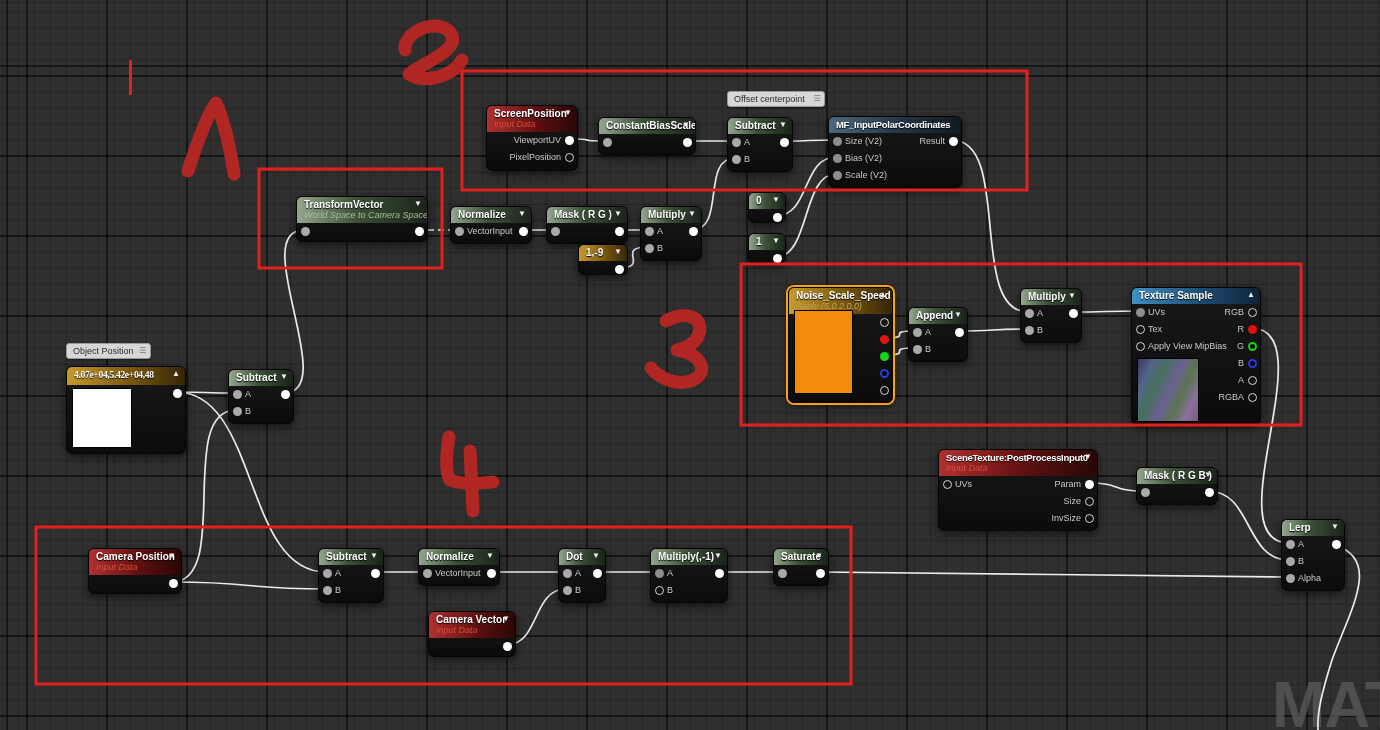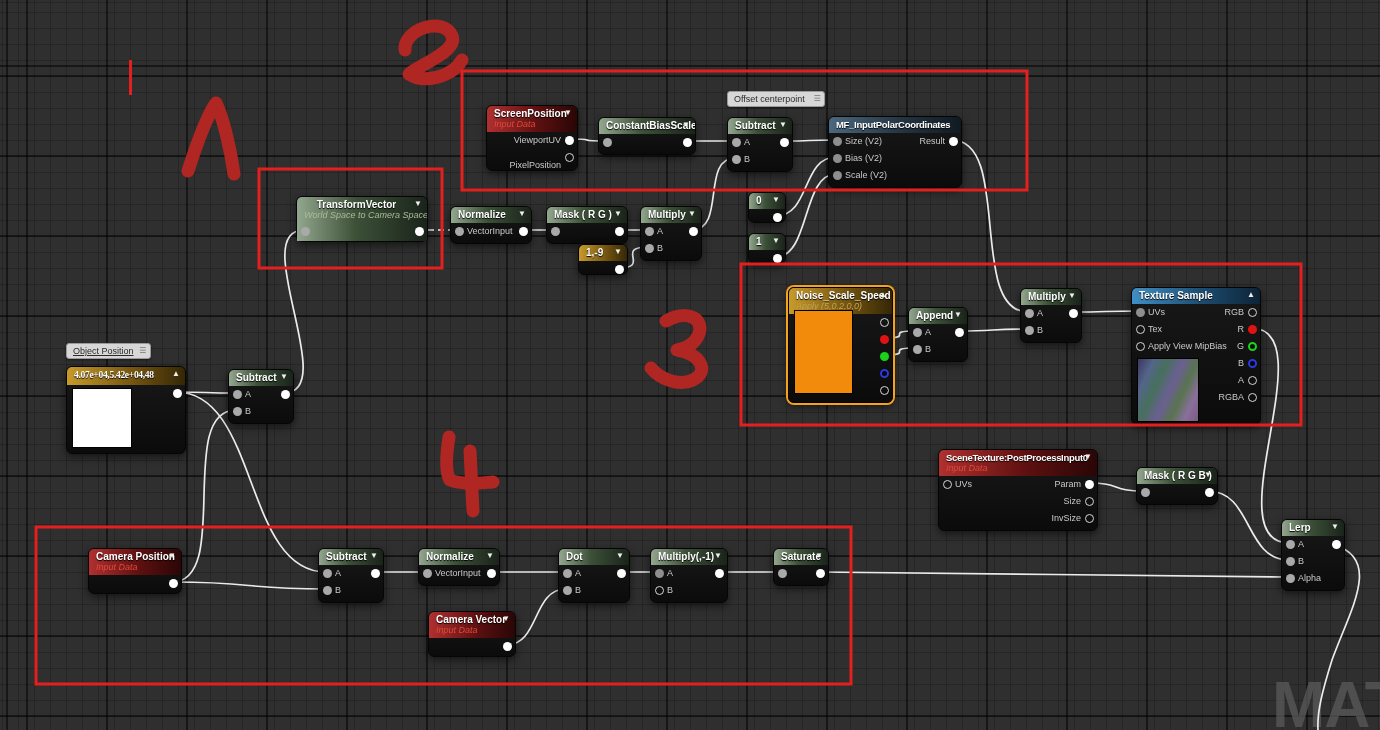--- a/index.html
+++ b/index.html
@@ -107,21 +107,21 @@
   <div id="nodes">
       <div class="node" style="left: 486px; top: 105px; width: 90px; height: 64px;">
         <div class="hdr hdr-data" style="height: 26px;">
           <span class="title">ScreenPosition</span>
           <span class="subtitle">Input Data</span>
           <span class="collapse">▼</span>
         </div>
         <span class="pin out-filled" style="top: 29.5px; right: 3.5px;"></span>
         <span class="plabel right" style="top: 29px; right: 16px;">ViewportUV</span>
         <span class="pin hollow" style="top: 46.5px; right: 3.5px;"></span>
-        <span class="plabel right" style="top: 54px; right: 16px;">PixelPosition</span>
+        <span class="plabel right" style="top: 46px; right: 16px;">PixelPosition</span>
       </div>
       <div class="node" style="left: 598px; top: 117px; width: 96px; height: 36px;">
         <div class="hdr hdr-fn" style="height: 16px;">
           <span class="title">ConstantBiasScale</span>
           <span class="collapse">▼</span>
         </div>
         <span class="pin in-filled" style="top: 19.5px; left: 3.5px;"></span>
         <span class="pin out-filled" style="top: 19.5px; right: 3.5px;"></span>
       </div>
       <div class="node" style="left: 727px; top: 117px; width: 64px; height: 53px;">
@@ -142,21 +142,21 @@
         <span class="pin gray" style="top: 19.5px; left: 3.5px;"></span>
         <span class="plabel" style="top: 19px; left: 16px;">Size (V2)</span>
         <span class="pin gray" style="top: 36.5px; left: 3.5px;"></span>
         <span class="plabel" style="top: 36px; left: 16px;">Bias (V2)</span>
         <span class="pin gray" style="top: 53.5px; left: 3.5px;"></span>
         <span class="plabel" style="top: 53px; left: 16px;">Scale (V2)</span>
         <span class="pin out-filled" style="top: 19.5px; right: 3.5px;"></span>
         <span class="plabel right" style="top: 19px; right: 16px;">Result</span>
       </div>
       <div class="node" style="left: 296px; top: 196px; width: 130px; height: 44px;">
-        <div class="hdr hdr-fn" style="height: 44px; text-align: center;">
+        <div class="hdr hdr-fn" style="height: 26px;">
           <span class="title">TransformVector</span>
           <span class="subtitle">World Space to Camera Space</span>
           <span class="collapse">▼</span>
         </div>
         <span class="pin in-filled" style="top: 29.5px; left: 3.5px;"></span>
         <span class="pin out-filled" style="top: 29.5px; right: 3.5px;"></span>
       </div>
       <div class="node" style="left: 450px; top: 206px; width: 80px; height: 36px;">
         <div class="hdr hdr-fn" style="height: 16px;">
           <span class="title">Normalize</span>
@@ -342,21 +342,21 @@
       </div>
       <div class="node" style="left: 418px; top: 548px; width: 80px; height: 36px;">
         <div class="hdr hdr-fn" style="height: 16px;">
           <span class="title">Normalize</span>
           <span class="collapse">▼</span>
         </div>
         <span class="pin in-filled" style="top: 19.5px; left: 3.5px;"></span>
         <span class="plabel" style="top: 19px; left: 16px;">VectorInput</span>
         <span class="pin out-filled" style="top: 19.5px; right: 3.5px;"></span>
       </div>
-      <div class="node" style="left: 558px; top: 548px; width: 46px; height: 53px; padding-left: 24px;">
+      <div class="node" style="left: 558px; top: 548px; width: 46px; height: 53px;">
         <div class="hdr hdr-fn" style="height: 16px;">
           <span class="title">Dot</span>
           <span class="collapse">▼</span>
         </div>
         <span class="pin in-filled" style="top: 19.5px; left: 3.5px;"></span>
         <span class="plabel" style="top: 19px; left: 16px;">A</span>
         <span class="pin in-filled" style="top: 36.5px; left: 3.5px;"></span>
         <span class="plabel" style="top: 36px; left: 16px;">B</span>
         <span class="pin out-filled" style="top: 19.5px; right: 3.5px;"></span>
       </div>
@@ -381,21 +381,21 @@
       </div>
       <div class="node" style="left: 428px; top: 611px; width: 86px; height: 44px;">
         <div class="hdr hdr-data" style="height: 26px;">
           <span class="title">Camera Vector</span>
           <span class="subtitle">Input Data</span>
           <span class="collapse">▼</span>
         </div>
         <span class="pin out-filled" style="top: 29.5px; right: 3.5px;"></span>
       </div>
       <div class="comment" style="left: 727px; top: 91px; min-width: 74px;"><span>Offset centerpoint</span><span class="cicon">☰</span></div>
-      <div class="comment" style="left: 66px; top: 343px; min-width: 60px; text-decoration: underline;"><span>Object Position</span><span class="cicon">☰</span></div>
+      <div class="comment" style="left: 66px; top: 343px; min-width: 60px;"><span>Object Position</span><span class="cicon">☰</span></div>
     </div>
   <svg id="anno" class="layer">
       <path class="anno-stroke" d="M188,171 C196,146 206,117 216,103 C224,120 231,152 234,174" stroke="#b02622" stroke-width="13"></path>
       <path class="anno-stroke" d="M405,50 C403,29 444,16 452,36 C458,51 423,63 409,74 C424,84 452,77 462,60" stroke="#b02622" stroke-width="13"></path>
       <path class="anno-stroke" d="M666,321 C688,309 706,319 698,336 C693,346 683,349 677,350 C699,353 711,371 693,380 C678,387 659,378 651,368" stroke="#b02622" stroke-width="13"></path>
       <path class="anno-stroke" d="M449,437 C446,456 445,472 450,480 C463,485 479,483 493,482" stroke="#b02622" stroke-width="13"></path>
       <path class="anno-stroke" d="M470,451 L473,511" stroke="#b02622" stroke-width="13"></path>
       <rect x="259" y="169" width="183" height="99" fill="none" stroke="#e41f1f" stroke-width="3"></rect>
       <rect x="462" y="71" width="565" height="119" fill="none" stroke="#e41f1f" stroke-width="3"></rect>
       <rect x="741" y="264" width="560" height="161" fill="none" stroke="#e41f1f" stroke-width="3"></rect>

